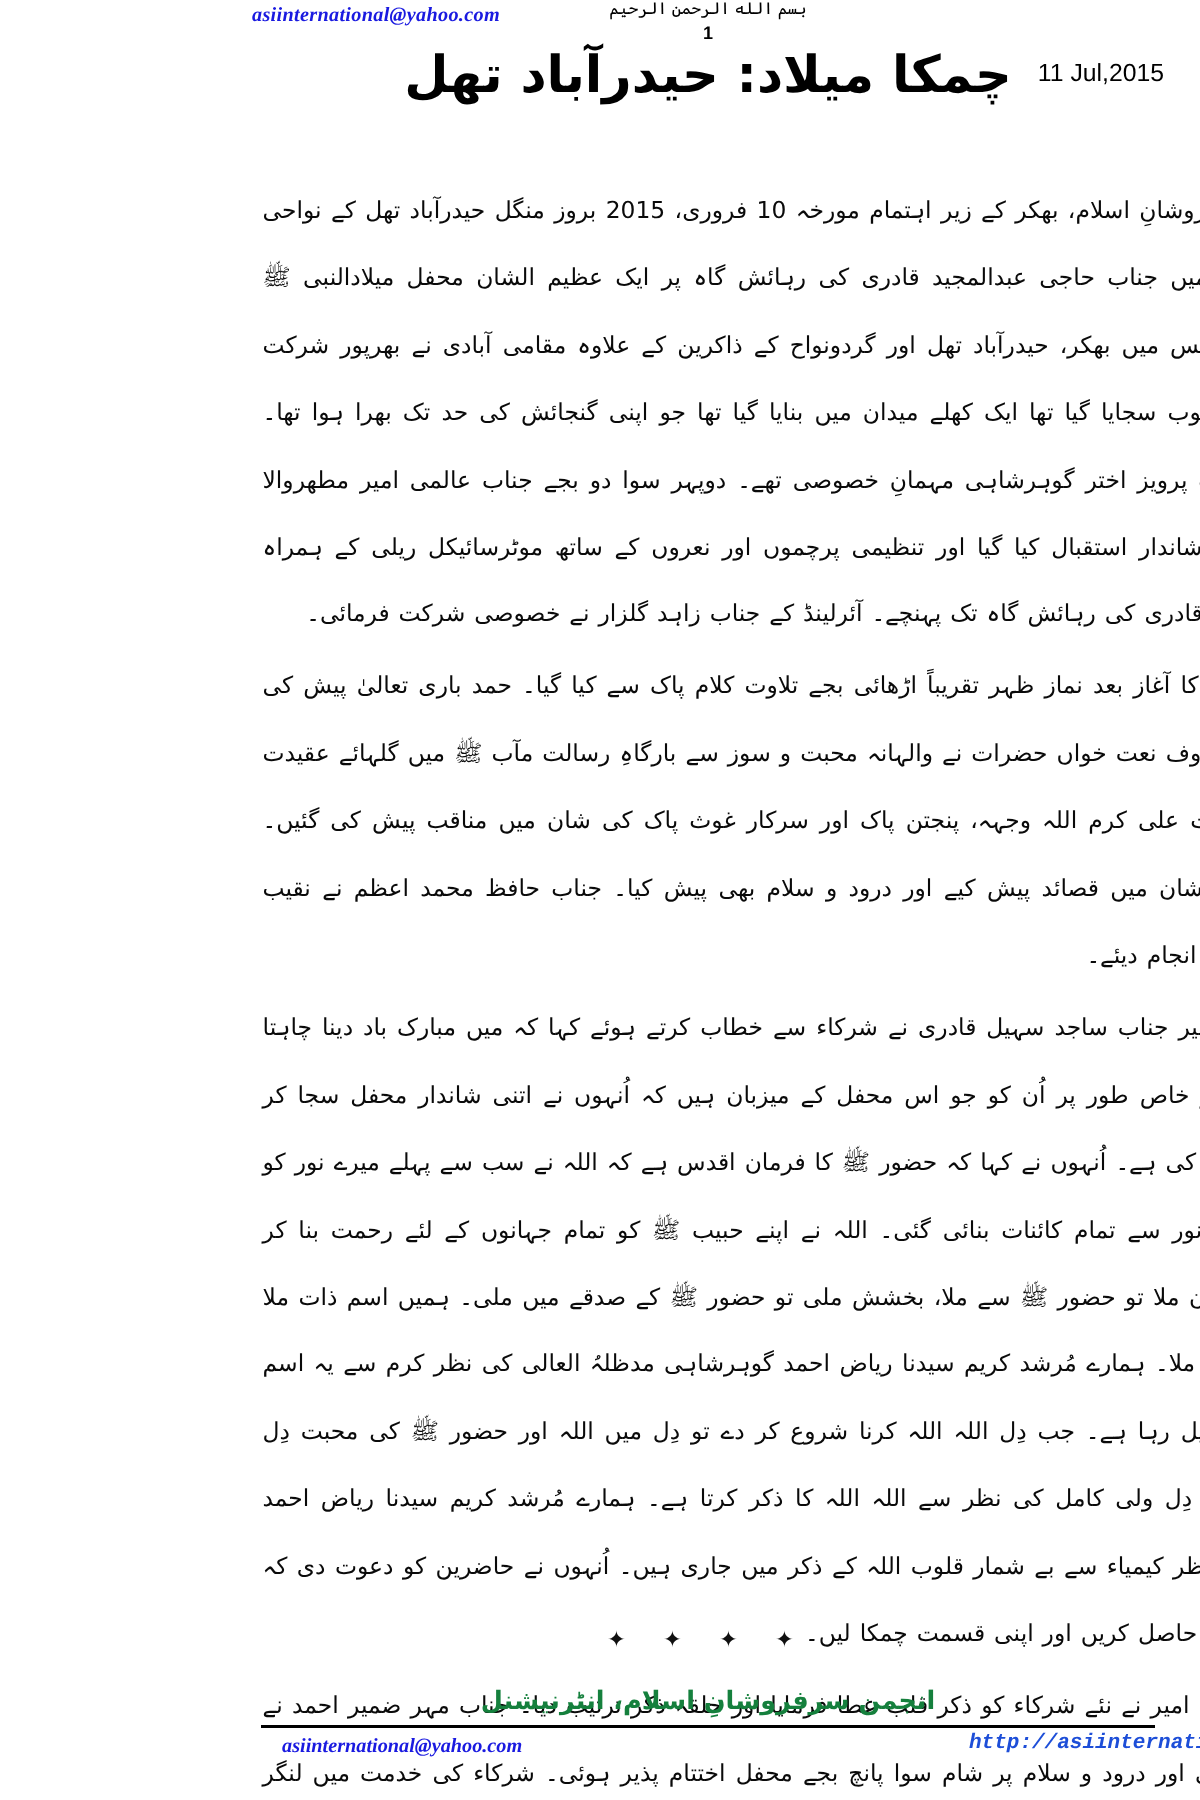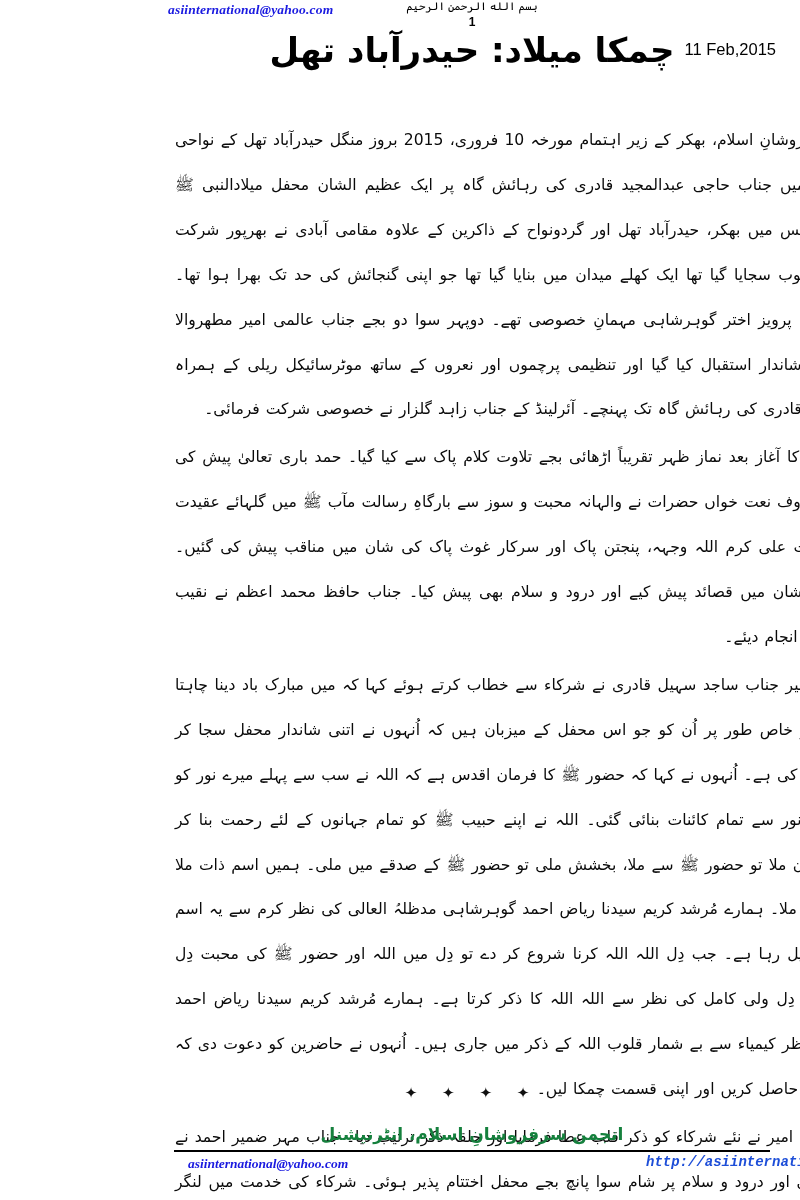--- a/index.html
+++ b/index.html
@@ -186,21 +186,21 @@
 
   <div class="header">
     <div class="hdr-email">asiinternational@yahoo.com</div>
 
     <div class="hdr-bism">بسم الله الرحمن الرحيم</div>
 
     <div class="hdr-pageno">1</div>
 
     <div class="hdr-title">چمکا میلاد: حیدرآباد تھل</div>
 
-    <div class="hdr-date">11 Feb,2015</div>
+    <div class="hdr-date">11 Jul,2015</div>
   </div>
 
   <div class="body-wrap">
     <p class="para indent">انجمن سرفروشانِ اسلام، بھکر کے زیر اہتمام مورخہ 10 فروری، 2015 بروز منگل حیدرآباد تھل کے نواحی قصبہ مطھروالا میں جناب حاجی عبدالمجید قادری کی رہائش گاہ پر ایک عظیم الشان محفل میلادالنبی ﷺ منعقد کی گئی جس میں بھکر، حیدرآباد تھل اور گردونواح کے ذاکرین کے علاوہ مقامی آبادی نے بھرپور شرکت فرمائی۔ پنڈال خوب سجایا گیا تھا ایک کھلے میدان میں بنایا گیا تھا جو اپنی گنجائش کی حد تک بھرا ہوا تھا۔ عالمی امیر جناب پرویز اختر گوہرشاہی مہمانِ خصوصی تھے۔ دوپہر سوا دو بجے جناب عالمی امیر مطھروالا پہنچے تو آپ کا شاندار استقبال کیا گیا اور تنظیمی پرچموں اور نعروں کے ساتھ موٹرسائیکل ریلی کے ہمراہ حاجی عبدالمجید قادری کی رہائش گاہ تک پہنچے۔ آئرلینڈ کے جناب زاہد گلزار نے خصوصی شرکت فرمائی۔</p>
     <p class="para indent">محفلِ میلاد کا آغاز بعد نماز ظہر تقریباً اڑھائی بجے تلاوت کلام پاک سے کیا گیا۔ حمد باری تعالیٰ پیش کی گئی۔ مقامی معروف نعت خواں حضرات نے والہانہ محبت و سوز سے بارگاہِ رسالت مآب ﷺ میں گلہائے عقیدت پیش کیے۔ حضرت علی کرم اللہ وجہہ، پنجتن پاک اور سرکار غوث پاک کی شان میں مناقب پیش کی گئیں۔ مُرشد کریم کی شان میں قصائد پیش کیے اور درود و سلام بھی پیش کیا۔ جناب حافظ محمد اعظم نے نقیب محفل کے فرائض انجام دیئے۔</p>
     <p class="para indent">پنجاب کے امیر جناب ساجد سہیل قادری نے شرکاء سے خطاب کرتے ہوئے کہا کہ میں مبارک باد دینا چاہتا ہوں سب کو اور خاص طور پر اُن کو جو اس محفل کے میزبان ہیں کہ اُنہوں نے اتنی شاندار محفل سجا کر اللہ کی سنت ادا کی ہے۔ اُنہوں نے کہا کہ حضور ﷺ کا فرمان اقدس ہے کہ اللہ نے سب سے پہلے میرے نور کو پیدا کیا اور اُس نور سے تمام کائنات بنائی گئی۔ اللہ نے اپنے حبیب ﷺ کو تمام جہانوں کے لئے رحمت بنا کر بھیجا۔ ہمیں ایمان ملا تو حضور ﷺ سے ملا، بخشش ملی تو حضور ﷺ کے صدقے میں ملی۔ ہمیں اسم ذات ملا تو حضور ﷺ سے ملا۔ ہمارے مُرشد کریم سیدنا ریاض احمد گوہرشاہی مدظلہُ العالی کی نظر کرم سے یہ اسم ذات گلی گلی پھیل رہا ہے۔ جب دِل اللہ اللہ کرنا شروع کر دے تو دِل میں اللہ اور حضور ﷺ کی محبت دِل میں آ جاتی ہے۔ دِل ولی کامل کی نظر سے اللہ اللہ کا ذکر کرتا ہے۔ ہمارے مُرشد کریم سیدنا ریاض احمد گوہرشاہی کی نظر کیمیاء سے بے شمار قلوب اللہ کے ذکر میں جاری ہیں۔ اُنہوں نے حاضرین کو دعوت دی کہ وہ بھی ذکر قلب حاصل کریں اور اپنی قسمت چمکا لیں۔</p>
     <p class="para indent">جناب عالمی امیر نے نئے شرکاء کو ذکر قلب عطا فرمایا اور حلقہ ذکر ترتیب دیا۔ جناب مہر ضمیر احمد نے دعائے خیر فرمائی اور درود و سلام پر شام سوا پانچ بجے محفل اختتام پذیر ہوئی۔ شرکاء کی خدمت میں لنگر پیش کیا گیا۔</p>
 
   </div>
 

